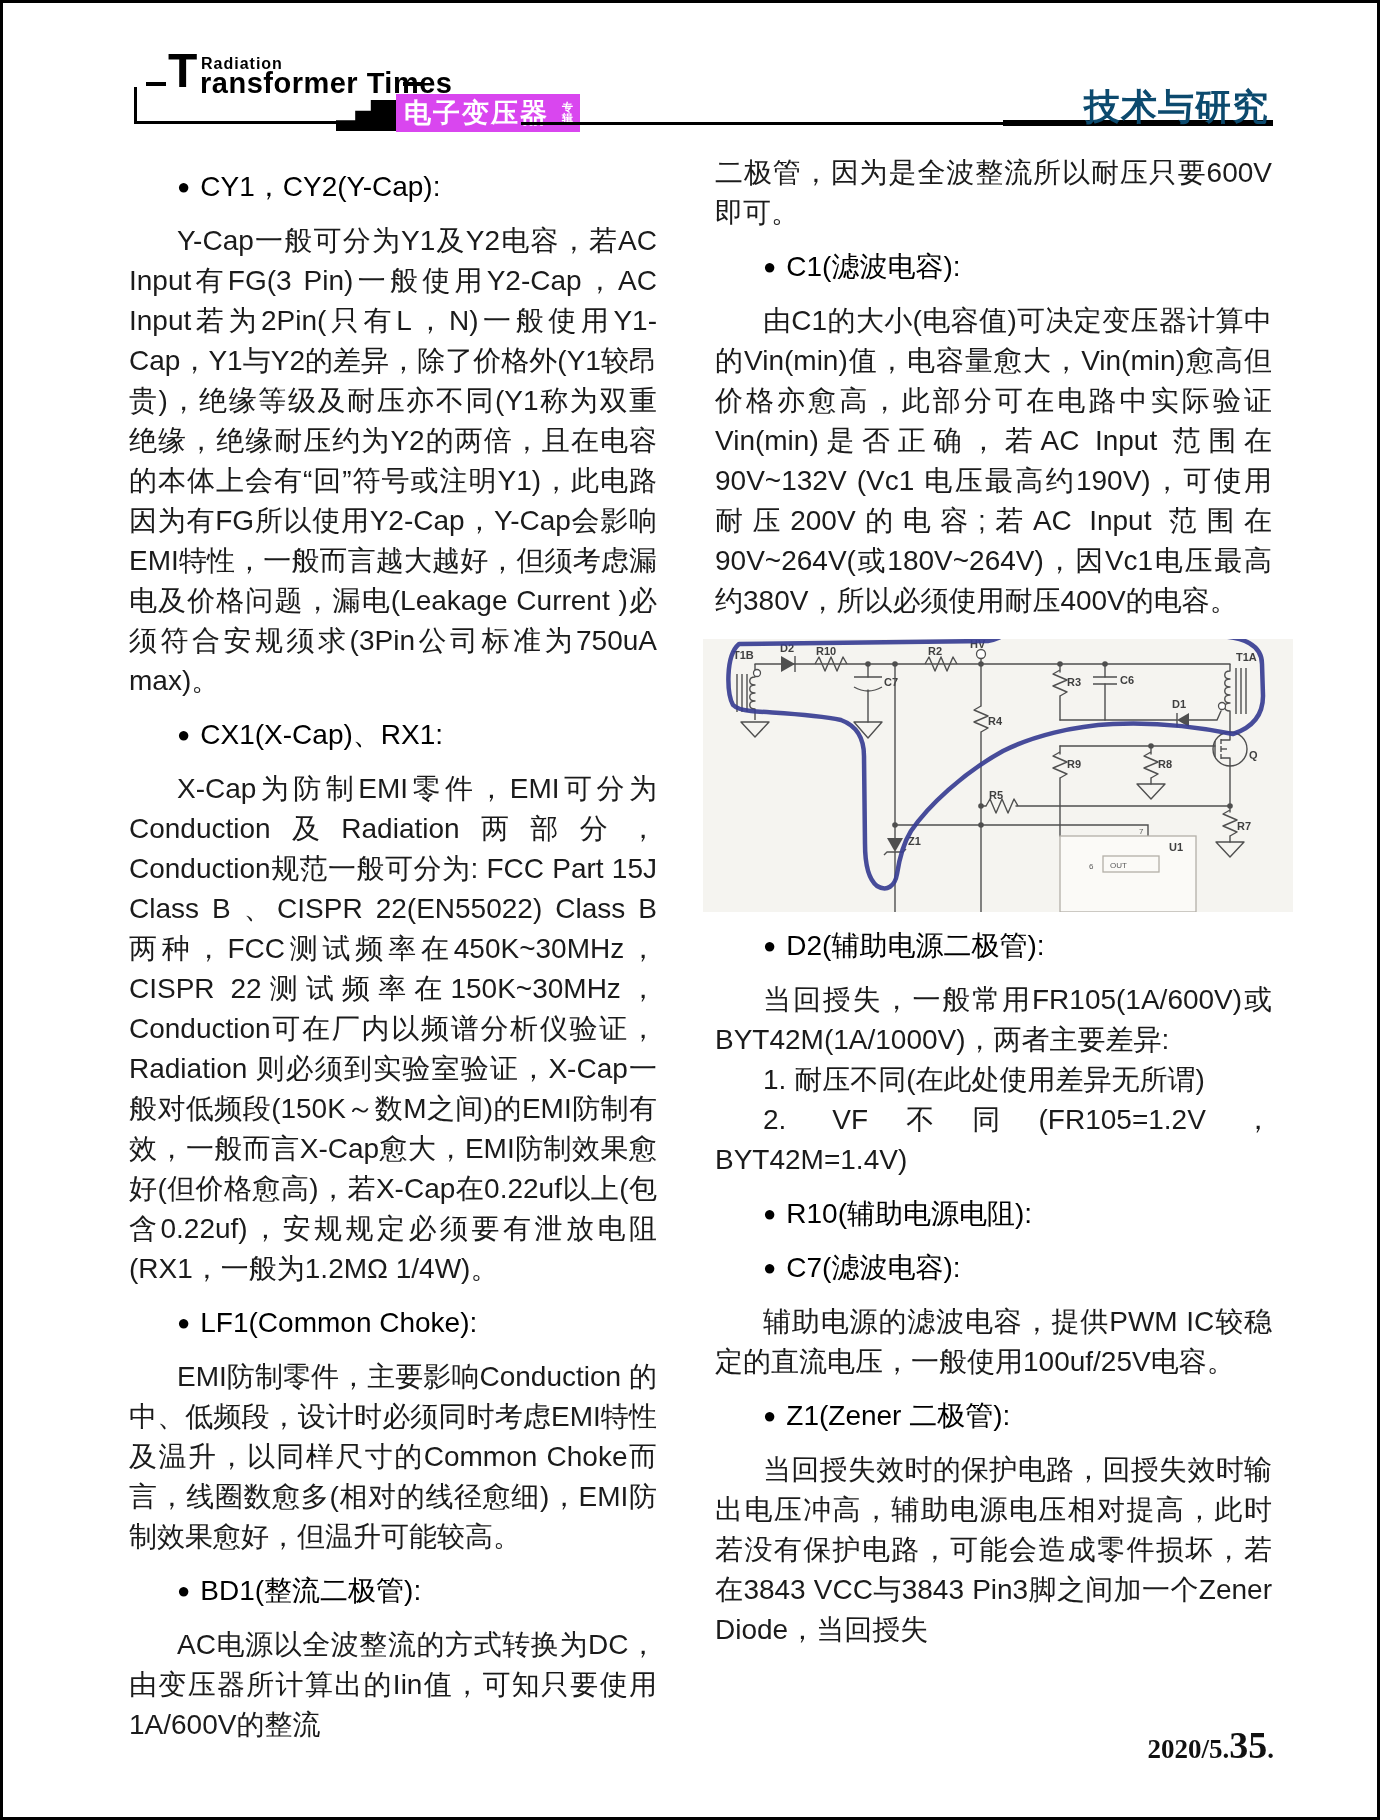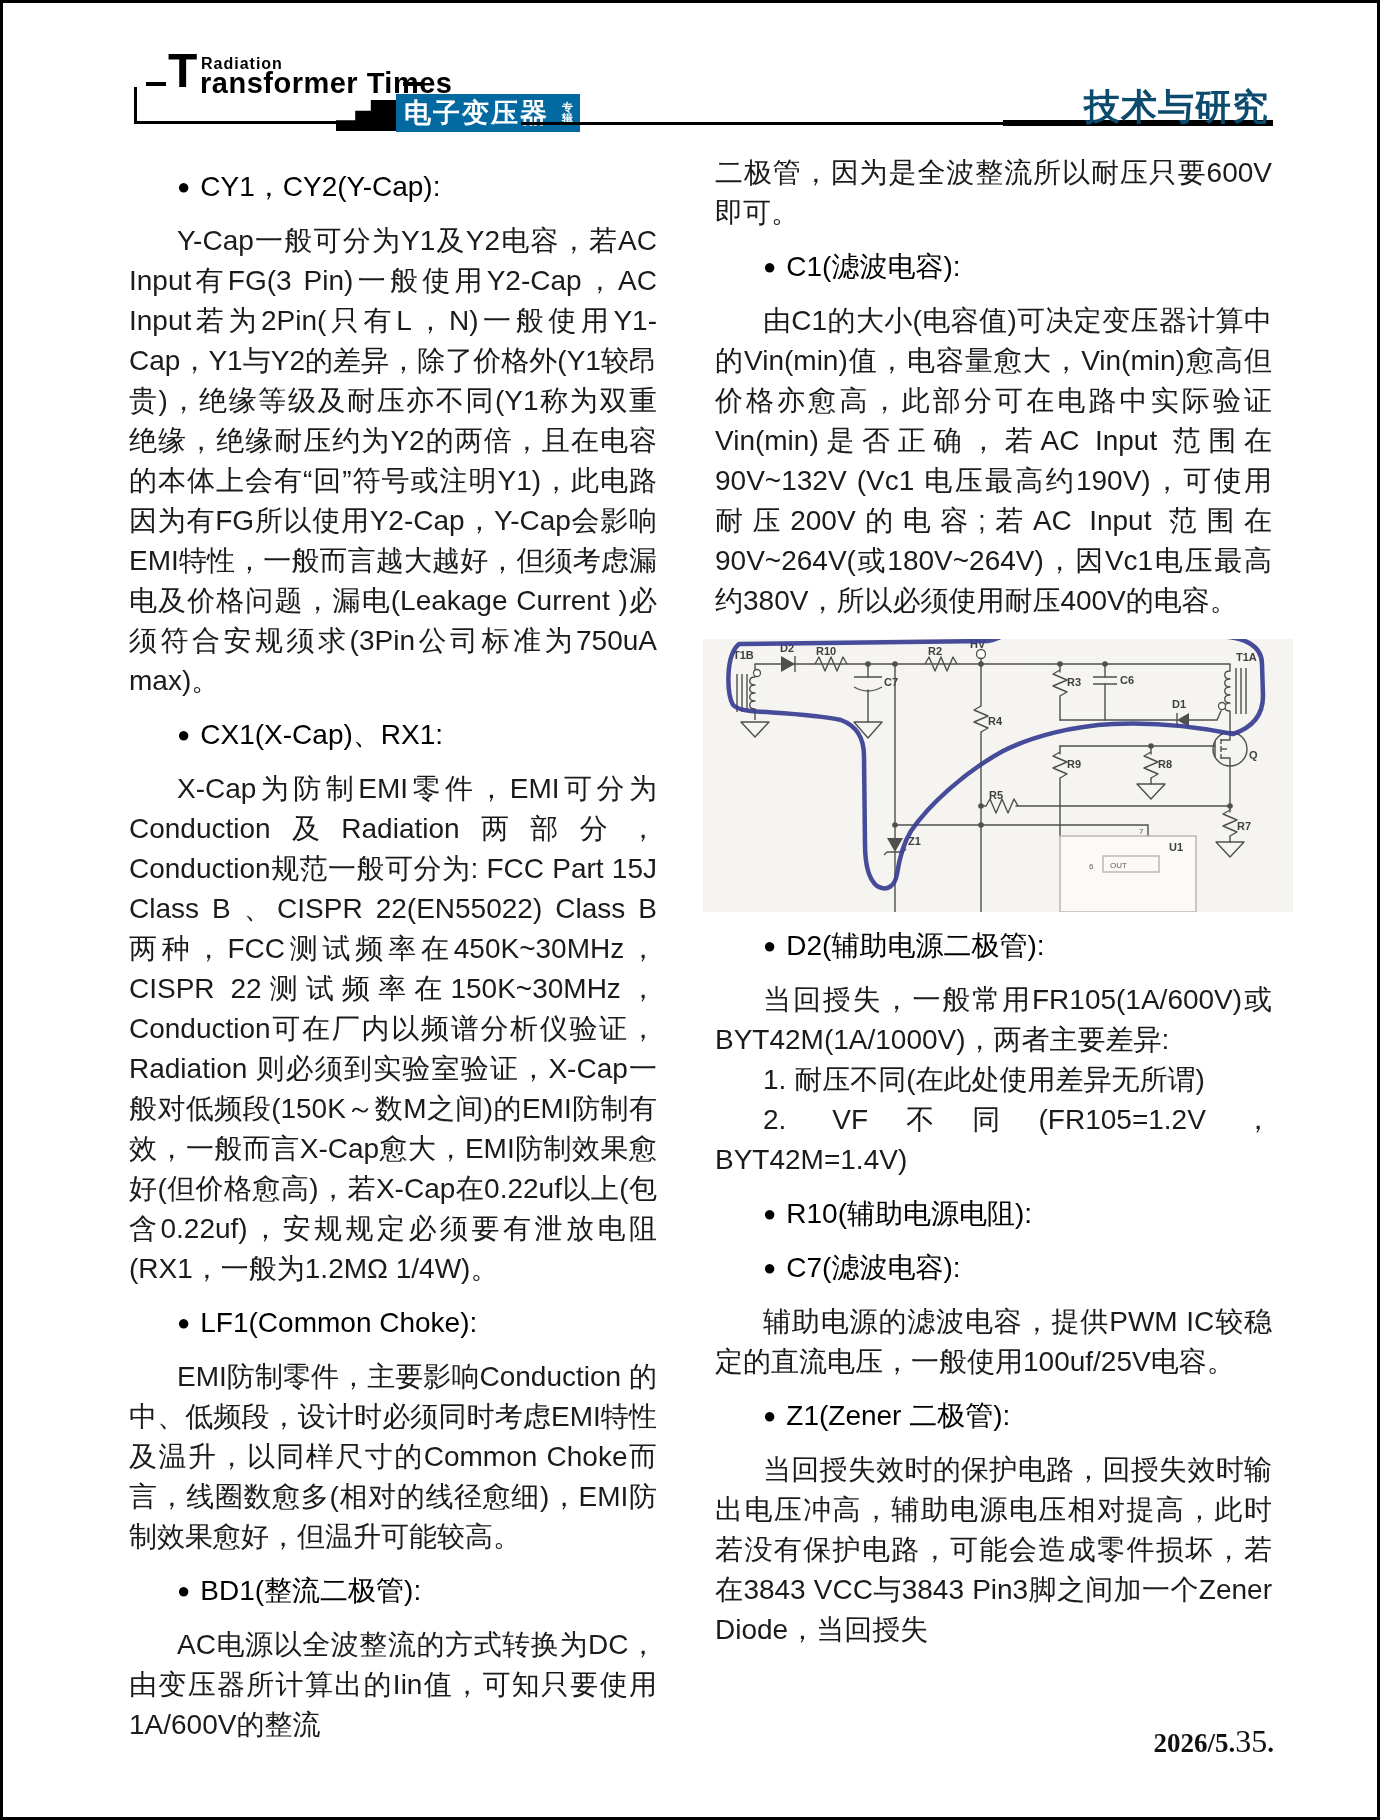--- a/index.html
+++ b/index.html
@@ -15,21 +15,21 @@
   .dash{position:absolute; height:4px; background:#000;}
   .dash-l{left:143px; top:79px; width:20px;}
   .dash-r{left:400px; top:79px; width:20px;}
   .lline-v{position:absolute; left:131px; top:84px; width:3px; height:37px; background:#000;}
   .lline-h{position:absolute; left:131px; top:118px; width:202px; height:3px; background:#000;}
   .steps{
     position:absolute; left:333px; top:97px; width:60px; height:31px; background:#000;
     clip-path:polygon(0 65%, 32% 65%, 32% 35%, 58% 35%, 58% 0, 100% 0, 100% 100%, 0 100%);
   }
   .brand-box{
-    position:absolute; left:393px; top:91px; height:38px; background:#0369a1; color:#fff;
+    position:absolute; left:393px; top:91px; height:38px; background:#d946ef; color:#fff;
     display:flex; align-items:center; padding:0 5px 0 8px; font-weight:bold; font-size:27px; letter-spacing:2px;
   }
   .brand-small{
     display:inline-block; width:13px; font-size:11px; line-height:11px; letter-spacing:0;
     word-break:break-all; margin-left:13px; font-weight:bold;
   }
   .hrule-thin{position:absolute; left:518px; top:119px; width:484px; height:3px; background:#000;}
   .hrule-thick{position:absolute; left:1000px; top:117px; width:270px; height:6px; background:#000;}
   .section-title{position:absolute; right:108px; top:80px; font-size:36px; font-weight:bold; color:#0c4a6e; letter-spacing:1px;}
   
@@ -48,21 +48,21 @@
   .fillc{fill:#4f4f4f; stroke:none;}
   .node{fill:#fff; stroke:#4f4f4f; stroke-width:1.3;}
   .dot{fill:#4f4f4f;}
   .lbl{font-family:"Liberation Sans",sans-serif; font-size:11px; font-weight:bold; fill:#3f3f3f;}
   .lbl-s{font-family:"Liberation Sans",sans-serif; font-size:8px; fill:#5a5a5a;}
   .ubox{stroke:#b3b0a8; stroke-width:1.3; fill:#fbfaf7;}
   .blue{fill:none; stroke-width:4.5; stroke-linecap:round; stroke-linejoin:round; opacity:0.92;}
   
   .footer{position:absolute; right:103px; top:1720px; font-family:"Liberation Serif", serif; color:#111;}
   .footer .issue{font-size:27px; font-weight:bold;}
-  .footer .pageno{font-size:32px; font-weight:normal;}
+  .footer .pageno{font-size:38px; font-weight:bold;}
   .footer .dot{font-size:27px; font-weight:bold;}
 </style>
 </head>
 <body>
 
 <div class="page">
 
   <div class="logo-electronic">Radiation</div>
   <div class="logo-t">T</div>
   <div class="logo-rest">ransformer Times</div>
@@ -254,16 +254,16 @@
     <div class="heading"><span class="bullet">●</span><span>R10(辅助电源电阻):</span></div>
 
     <div class="heading"><span class="bullet">●</span><span>C7(滤波电容):</span></div>
     <p>辅助电源的滤波电容，提供PWM IC较稳定的直流电压，一般使用100uf/25V电容。</p>
 
     <div class="heading"><span class="bullet">●</span><span>Z1(Zener 二极管):</span></div>
     <p>当回授失效时的保护电路，回授失效时输出电压冲高，辅助电源电压相对提高，此时若没有保护电路，可能会造成零件损坏，若在3843 VCC与3843 Pin3脚之间加一个Zener Diode，当回授失</p>
   </div>
 
   <div class="footer">
-    <span class="issue">2026/5.</span><span class="pageno">35</span><span class="dot">.</span>
+    <span class="issue">2020/5.</span><span class="pageno">35</span><span class="dot">.</span>
   </div>
 
 </div>
 
 </body></html>

